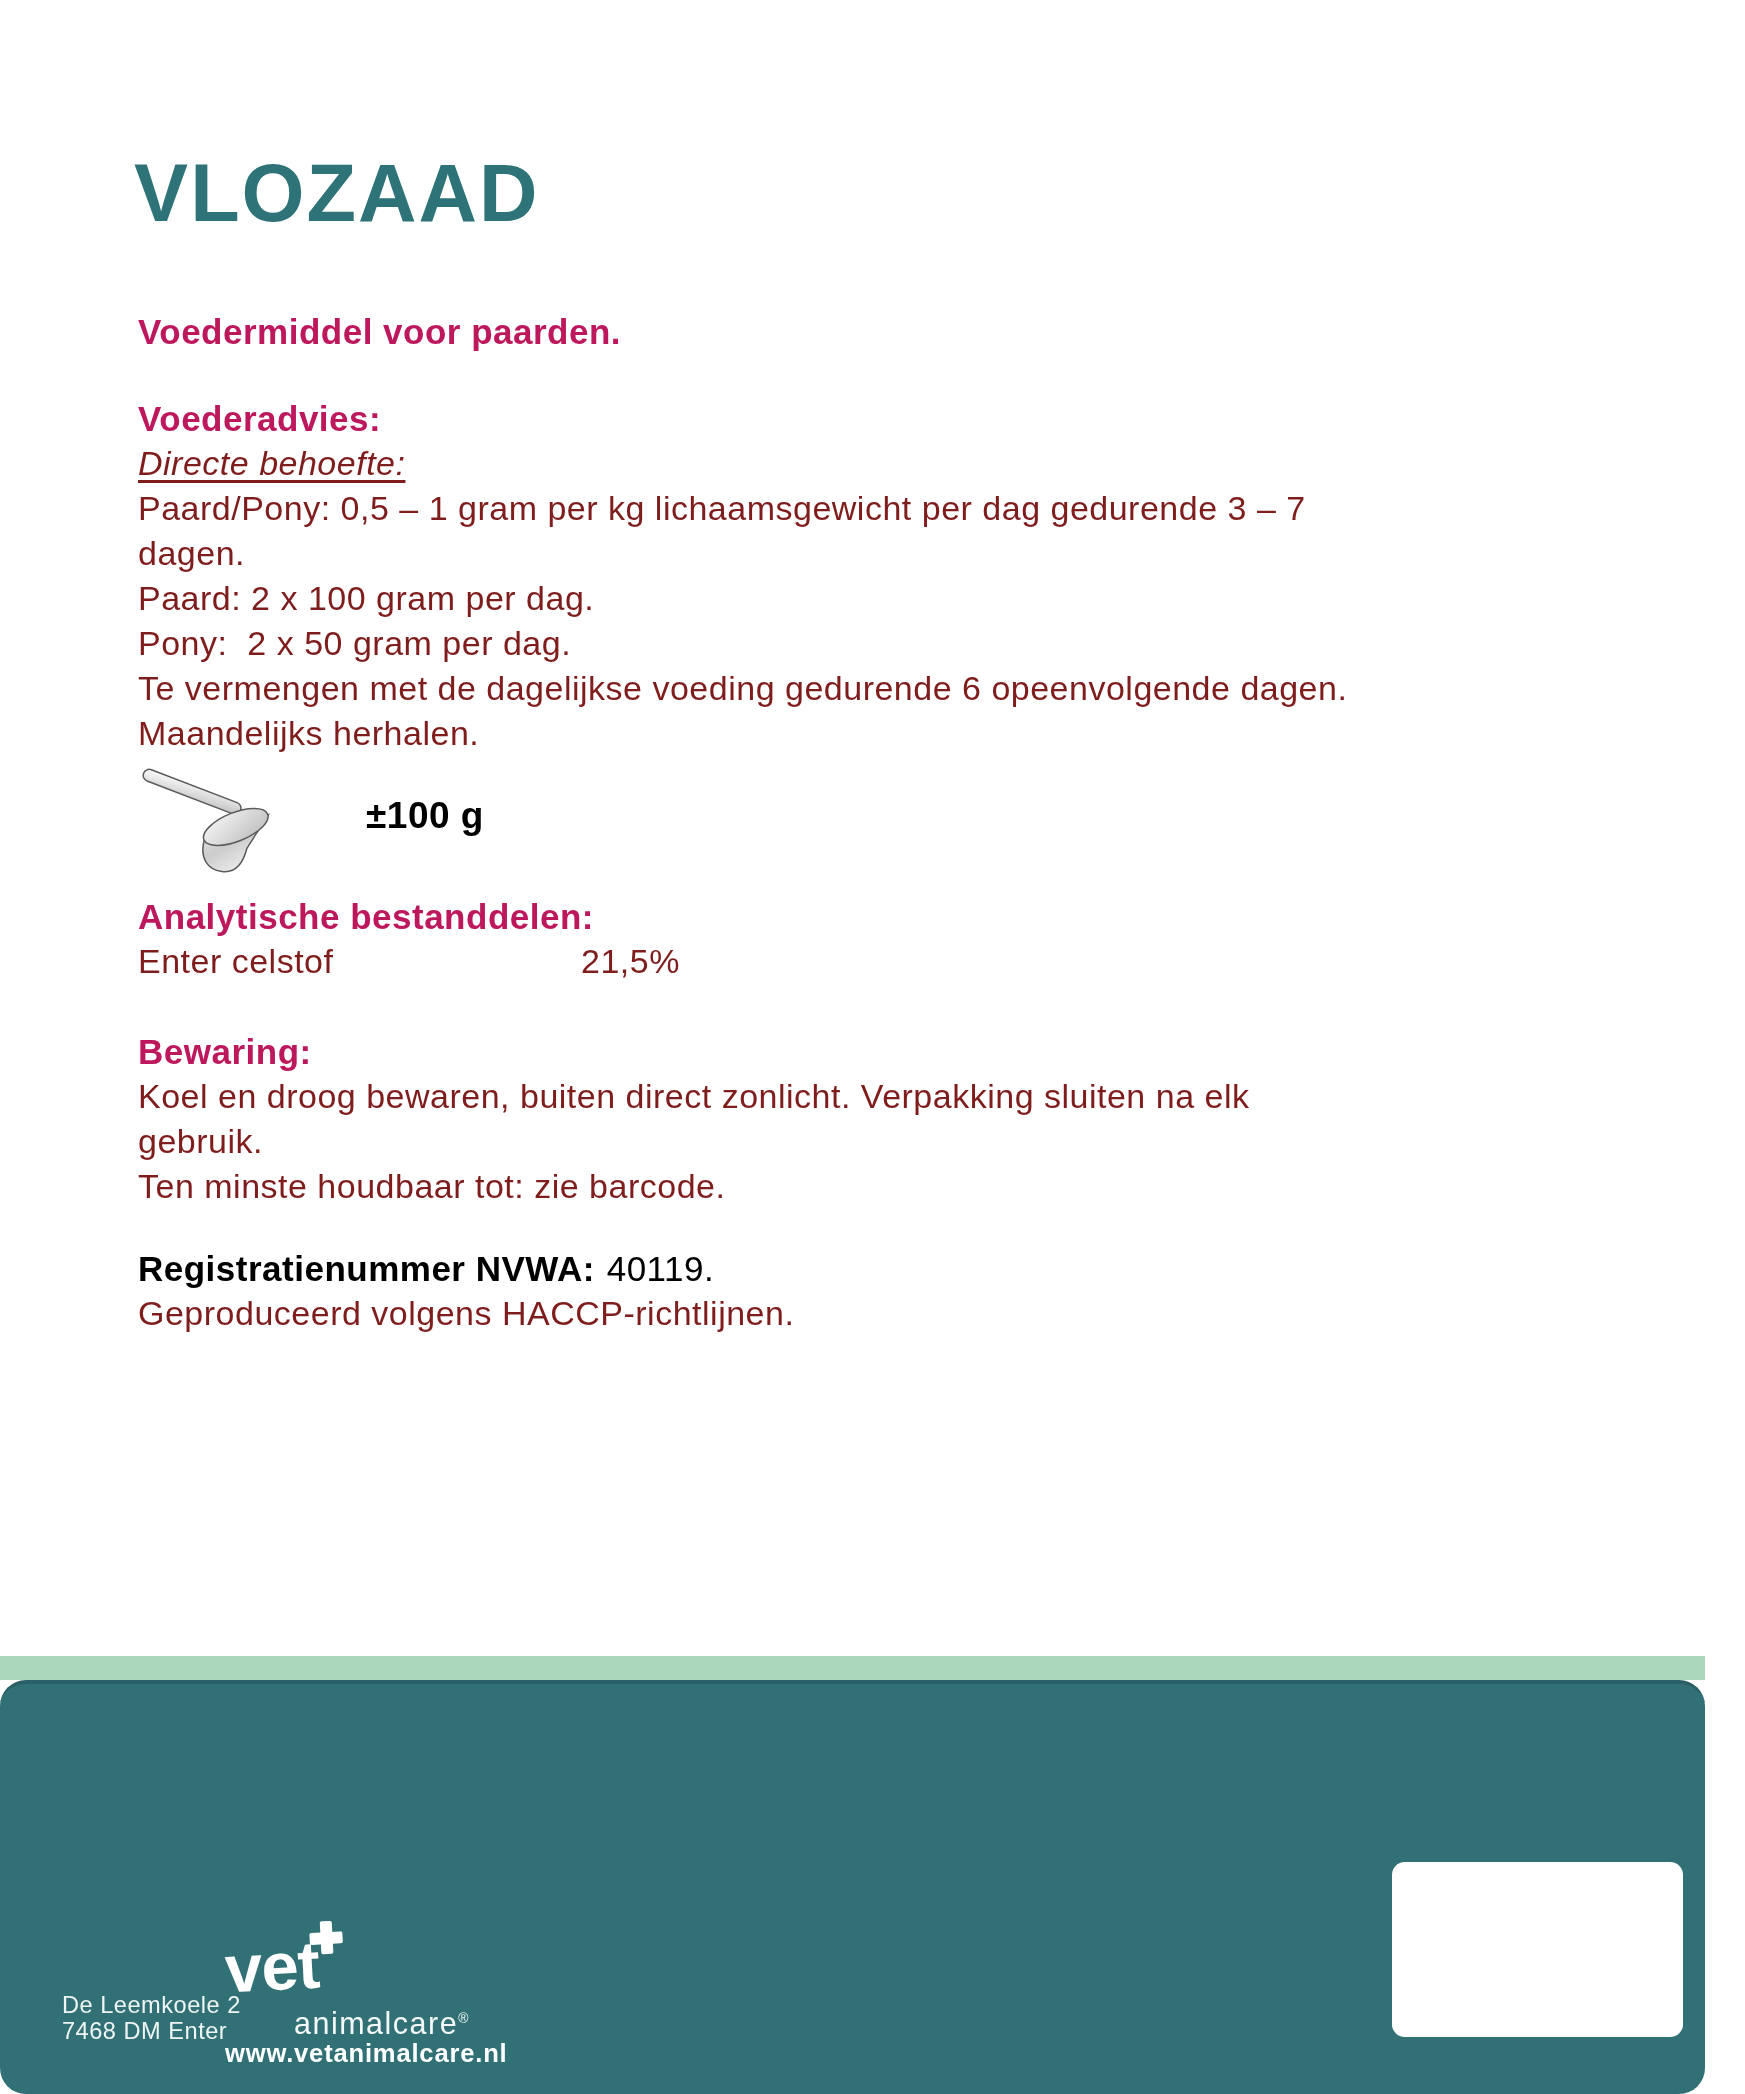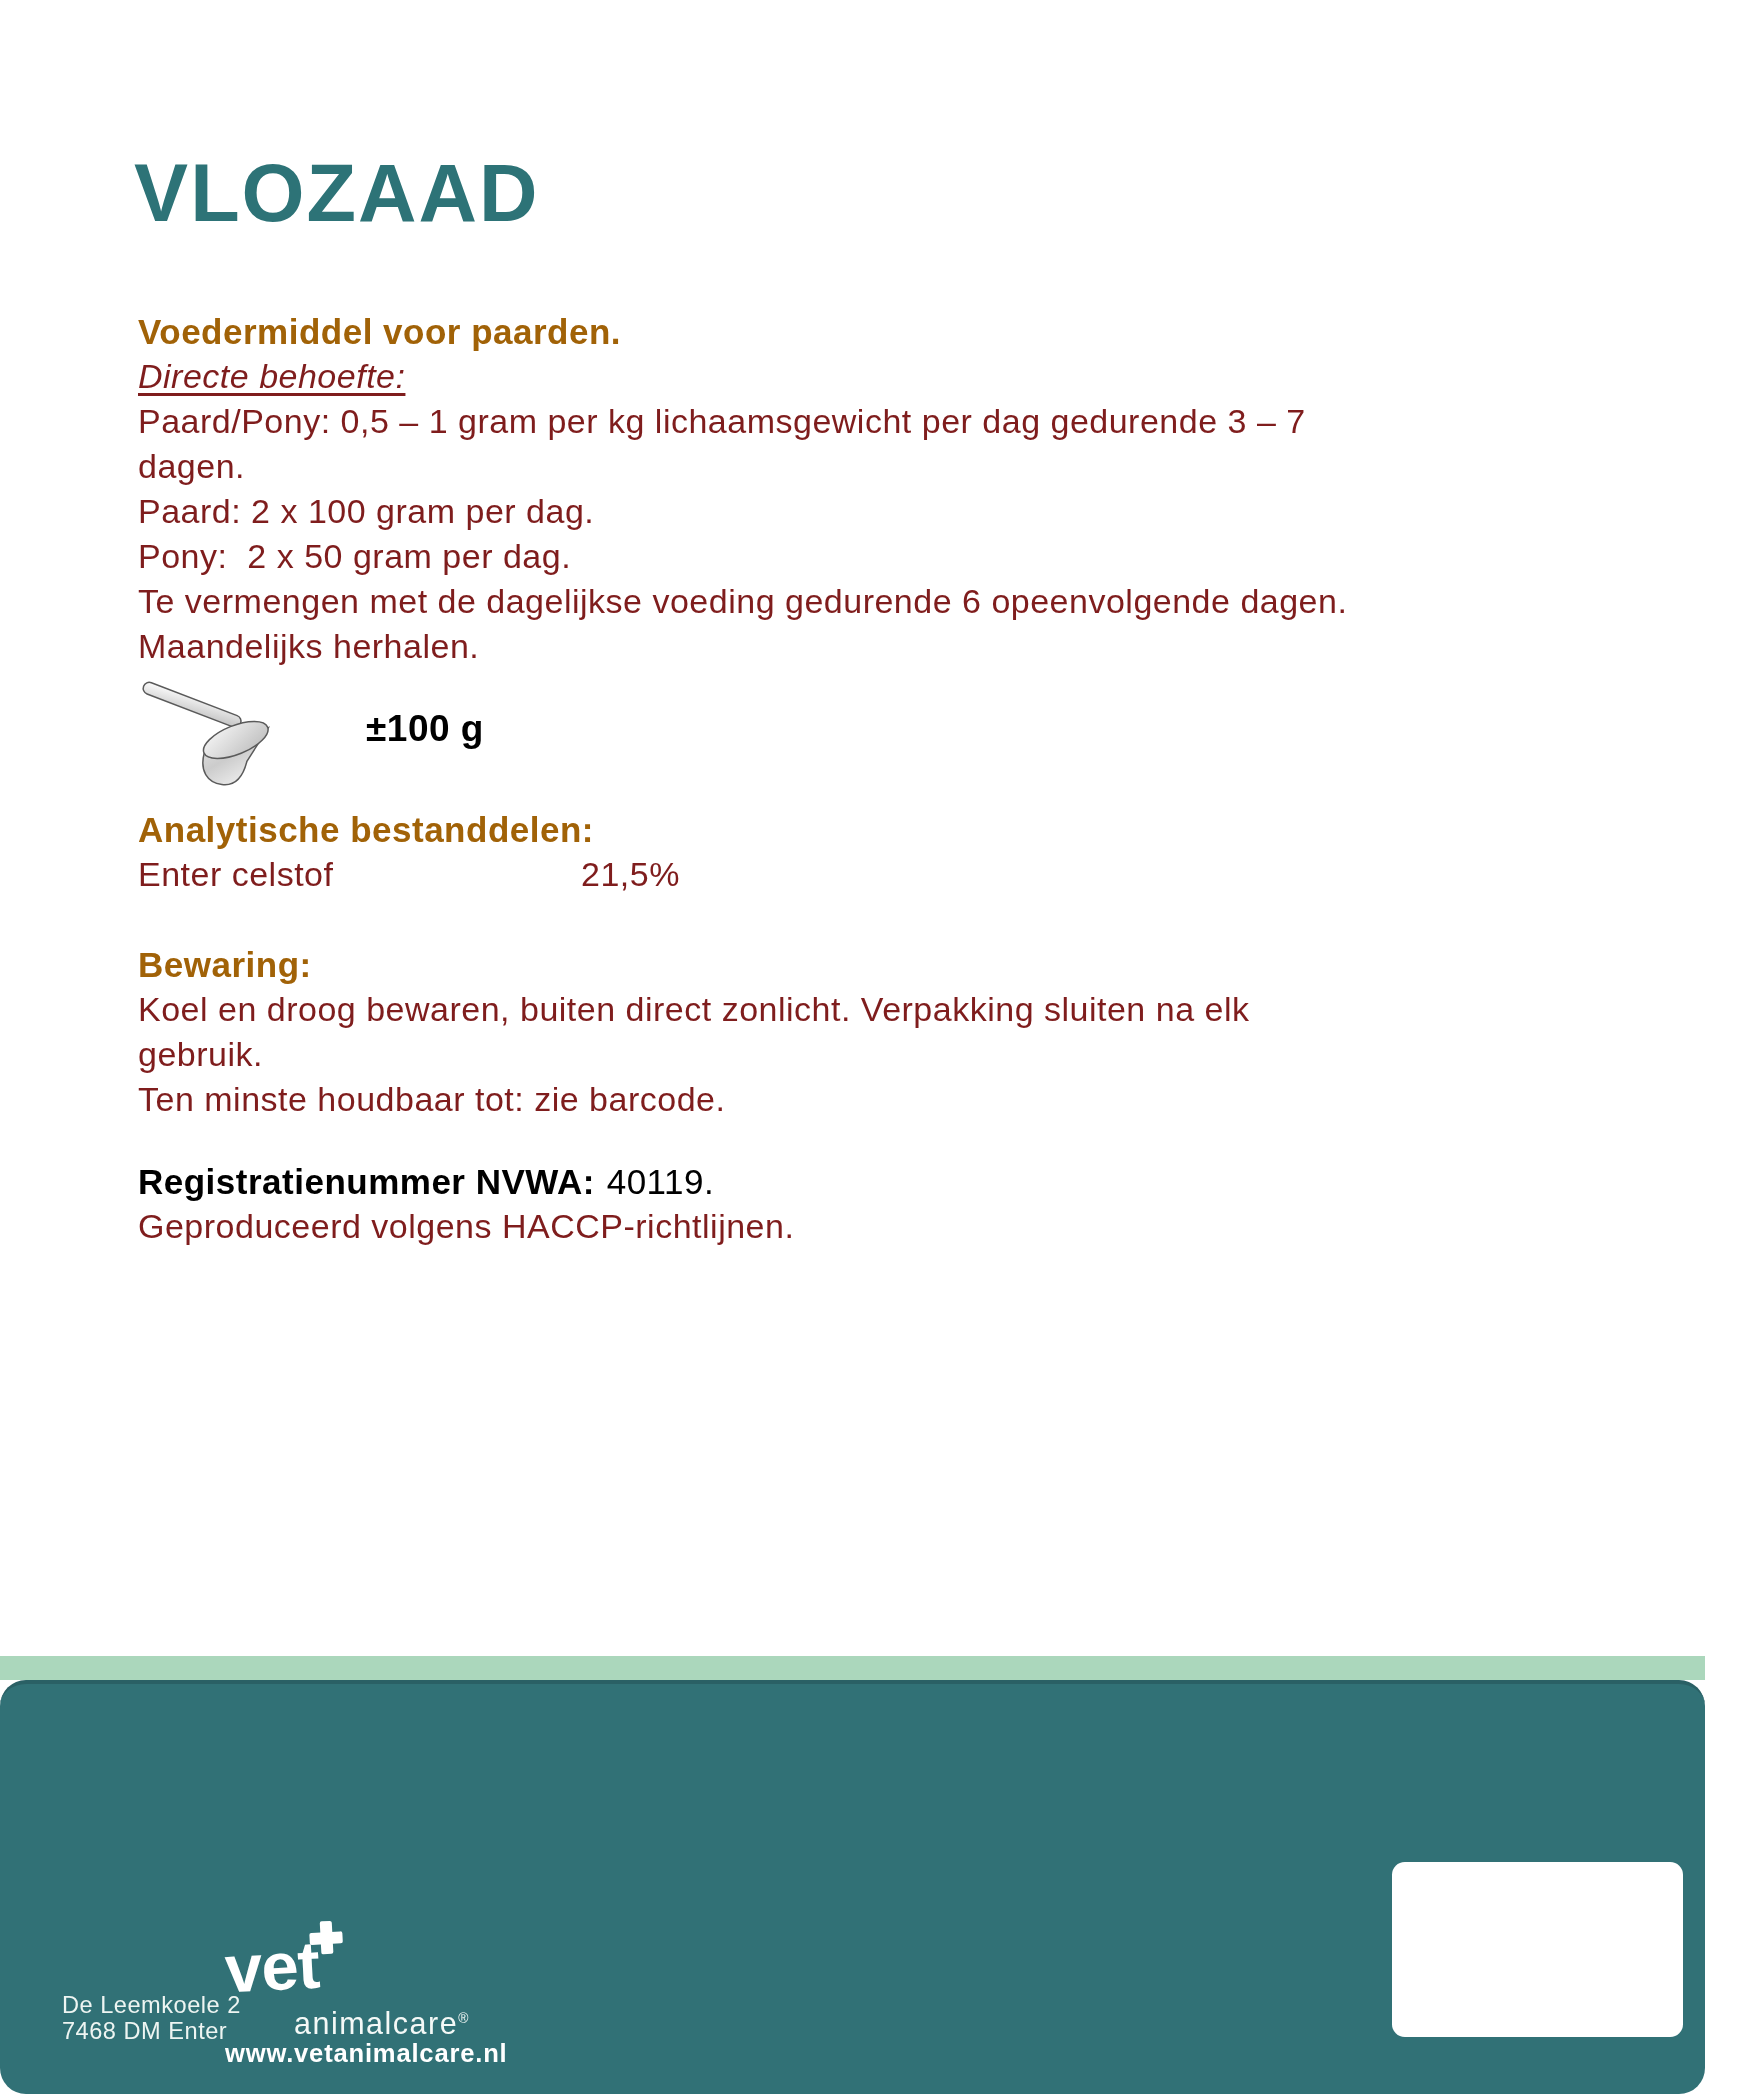--- a/index.html
+++ b/index.html
@@ -32,21 +32,21 @@
     line-height: 45px;
     letter-spacing: 0.5px;
     white-space: pre-wrap;
     color: #7f1d1d;
   }
   .heading {
     font-size: 35px;
     line-height: 45px;
     font-weight: 700;
     letter-spacing: 0.5px;
-    color: #a16207;
+    color: #be185d;
   }
   .subheading {
     font-style: italic;
     text-decoration: underline;
     text-underline-offset: 4.9px;
   }
   .intro { margin-top: 75px; }
   .feeding-heading { margin-top: 42px; }
   .maintenance-sub { margin-top: 49px; }
   .scoop-row {
@@ -163,20 +163,21 @@
 </head>
 <body>
 
 <div class="page">
   <div class="content">
 
     <h1 class="page-title">VLOZAAD</h1>
 
     <div class="line heading intro">Voedermiddel voor paarden.</div>
 
+    <div class="heading feeding-heading">Voederadvies:</div>
 
     <div class="line subheading">Directe behoefte:</div>
     <div class="line">Paard/Pony: 0,5 – 1 gram per kg lichaamsgewicht per dag gedurende 3 – 7</div>
     <div class="line">dagen.</div>
 
     <div class="line">Paard: 2 x 100 gram per dag.</div>
     <div class="line">Pony:  2 x 50 gram per dag.</div>
     <div class="line">Te vermengen met de dagelijkse voeding gedurende 6 opeenvolgende dagen.</div>
     <div class="line">Maandelijks herhalen.</div>
 

